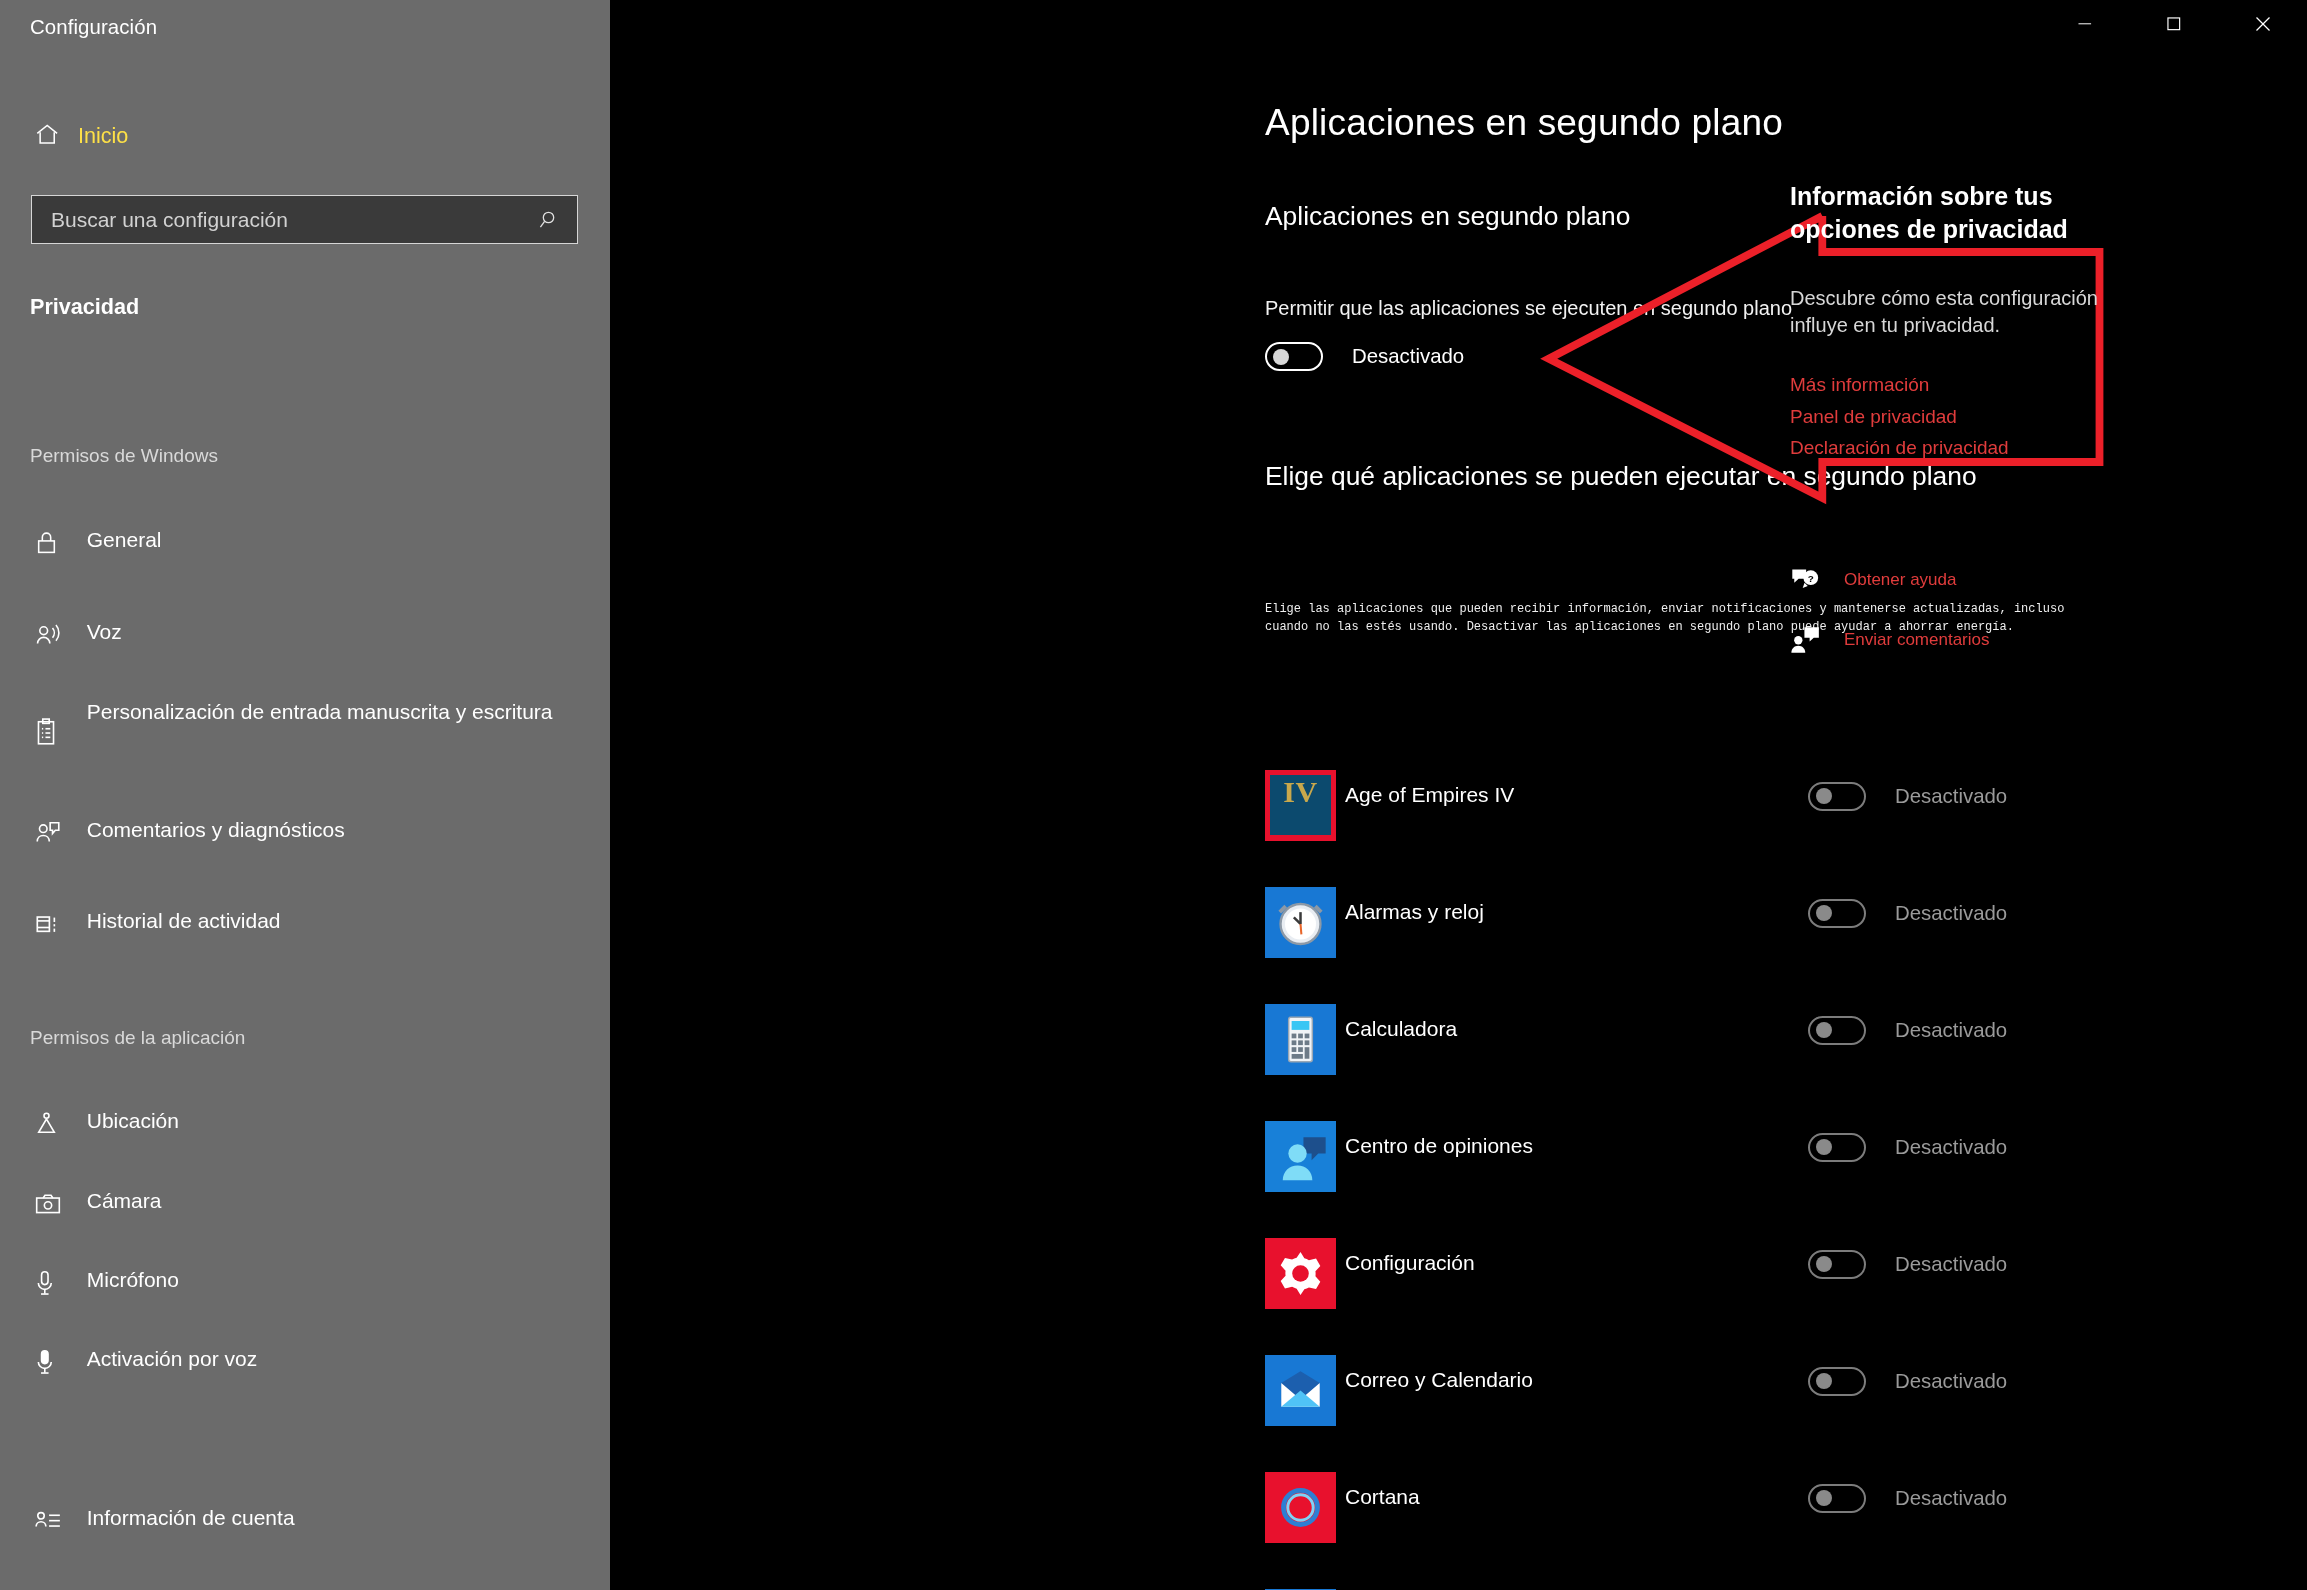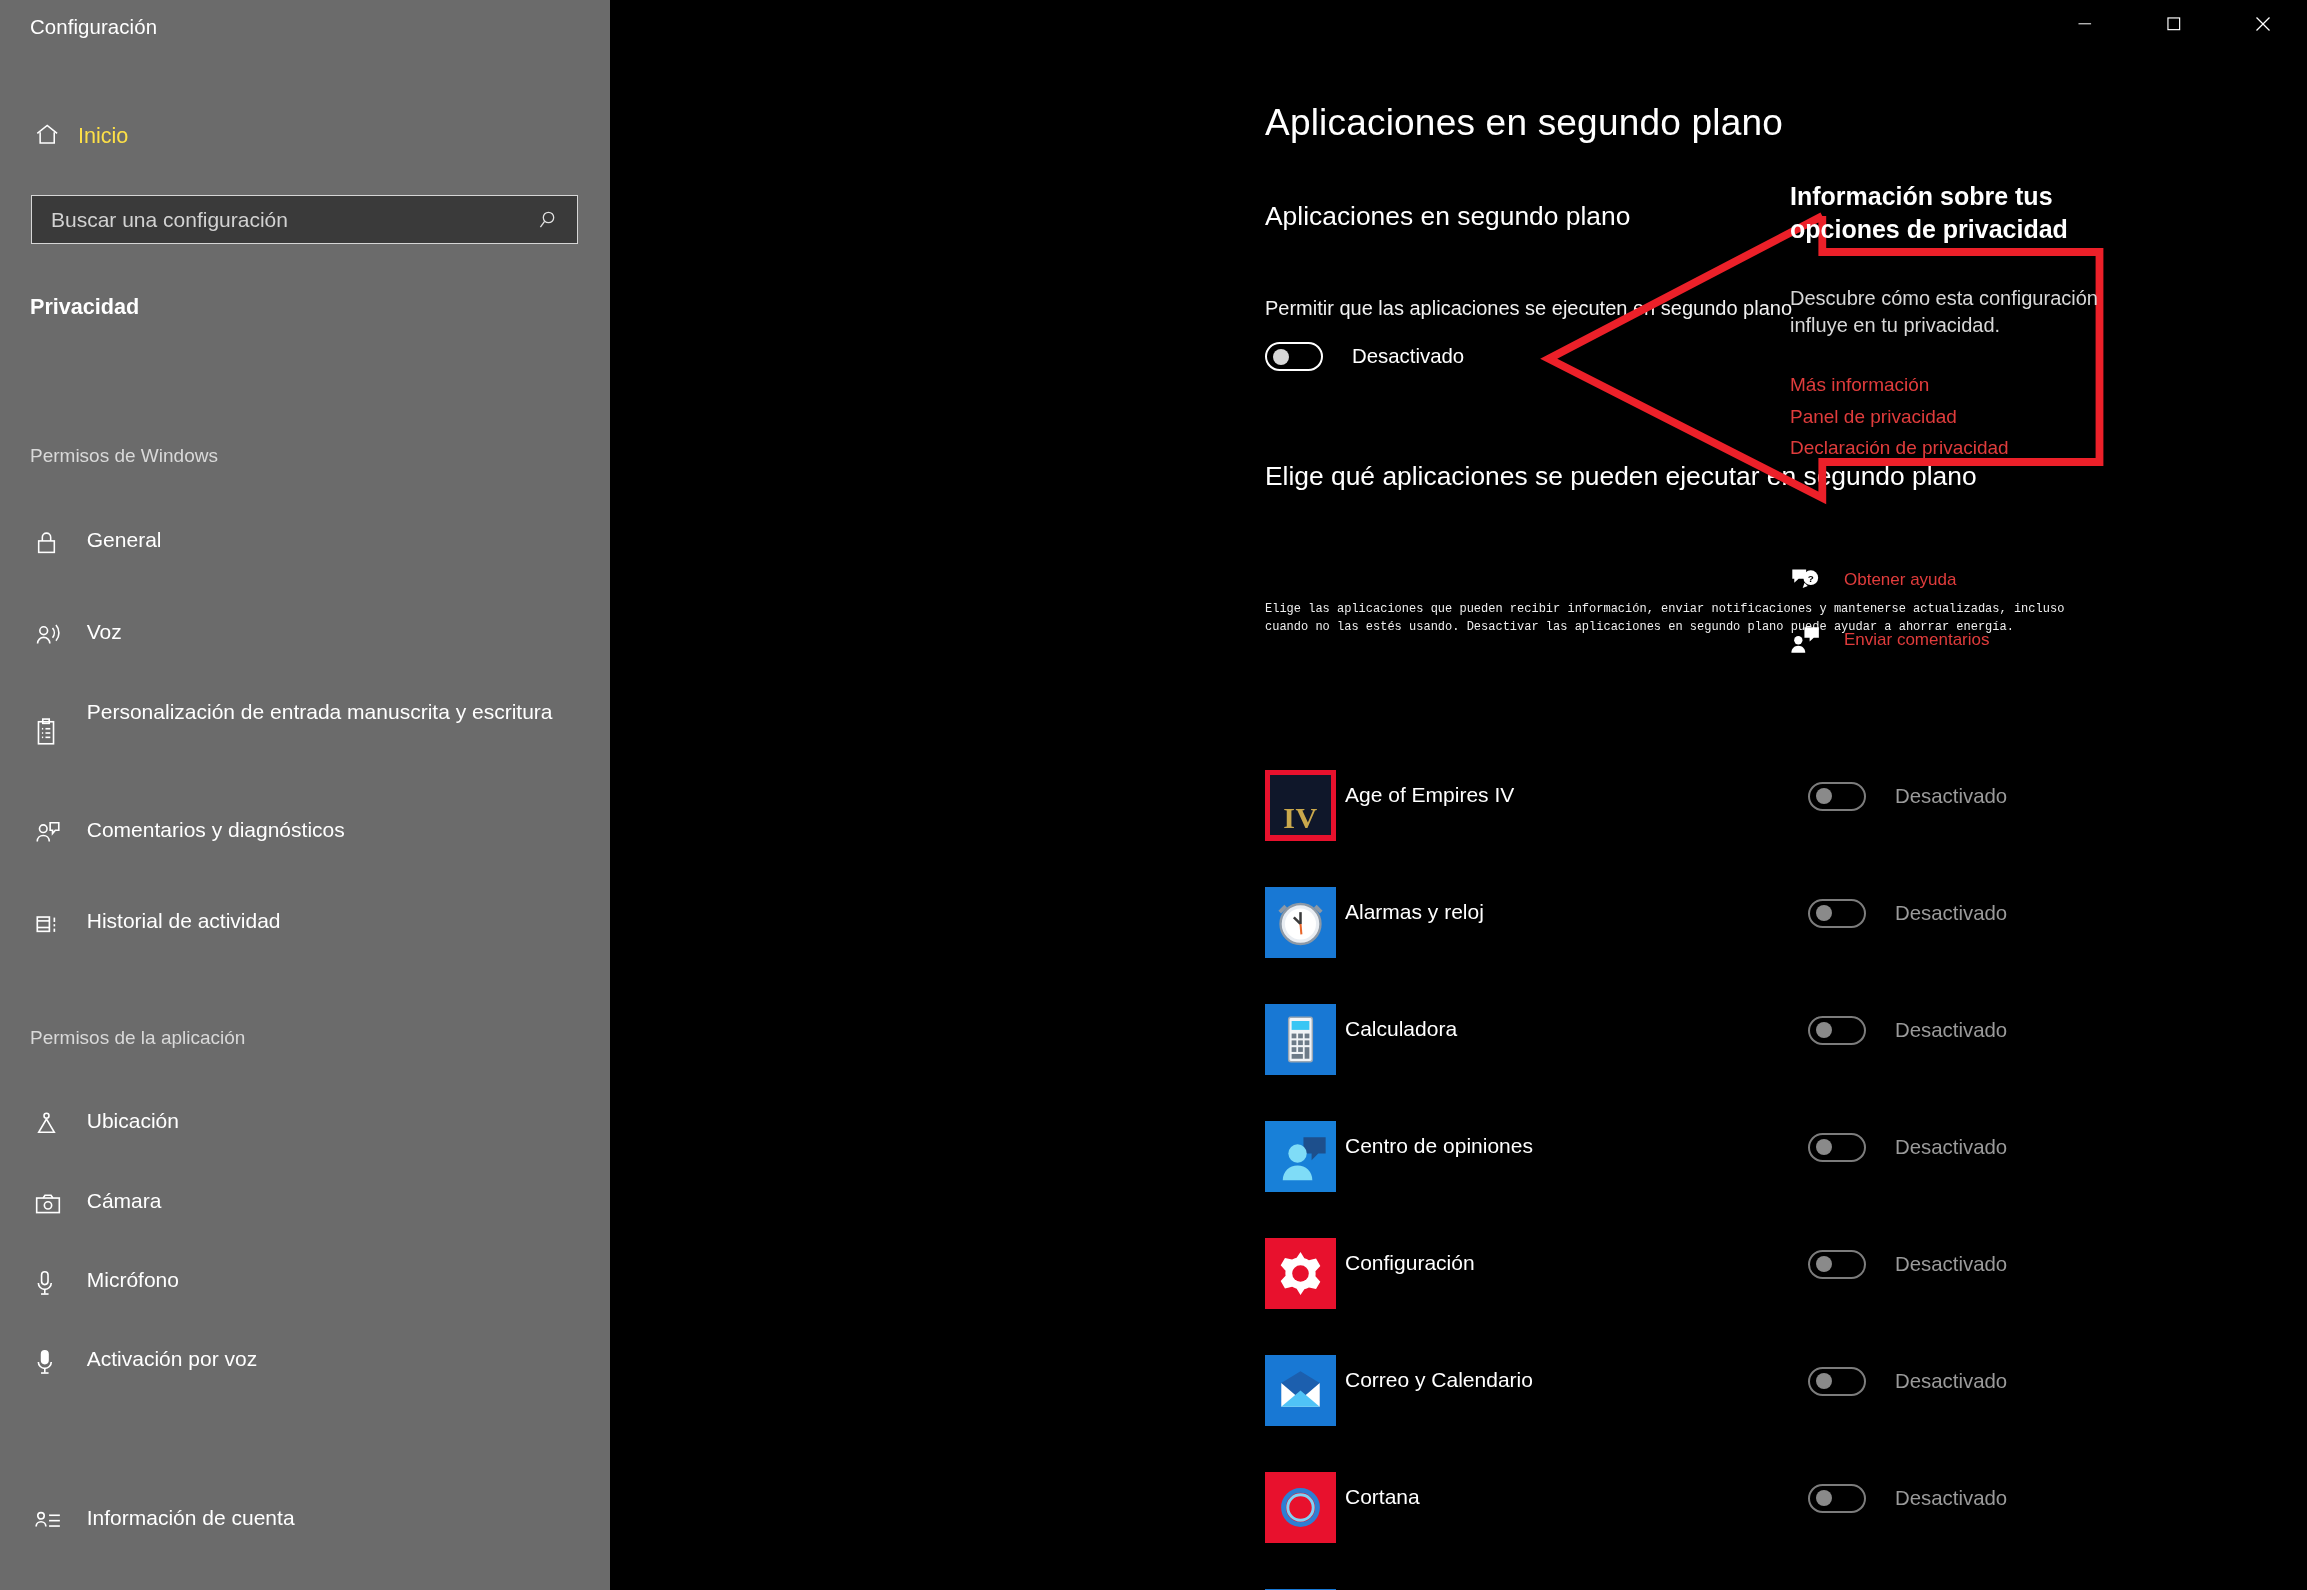--- a/index.html
+++ b/index.html
@@ -376,21 +376,21 @@
       <span class="state">Desactivado</span>
     </div>
 
     <div class="choose-head">Elige qué aplicaciones se pueden ejecutar en segundo plano</div>
     <div class="choose-desc">Elige las aplicaciones que pueden recibir información, enviar notificaciones y mantenerse actualizadas, incluso cuando no las estés usando. Desactivar las aplicaciones en segundo plano puede ayudar a ahorrar energía.</div>
 
     <div class="app-list">
 
       <div class="app-row">
         <span class="app-icon" style="background:#e8112d">
-          <span style="position:absolute;left:5.4px;top:5.4px;right:5.4px;bottom:5.4px;background:#0f172a;display:flex;align-items:flex-end;justify-content:center;">
+          <span style="position:absolute;left:5.4px;top:5.4px;right:5.4px;bottom:5.4px;background:#0c4a6e;display:flex;align-items:flex-start;justify-content:center;">
             <span style="font-family:'Liberation Serif',serif;font-size:30px;color:#c9a84c;font-weight:bold;letter-spacing:0.6px;">IV</span>
           </span>
         </span>
         <span class="app-name">Age of Empires IV</span>
         <span class="app-tgl-wrap">
           <span class="tgl dim">
               <span class="knob"></span>
             </span>
           <span class="state">Desactivado</span>
         </span>

